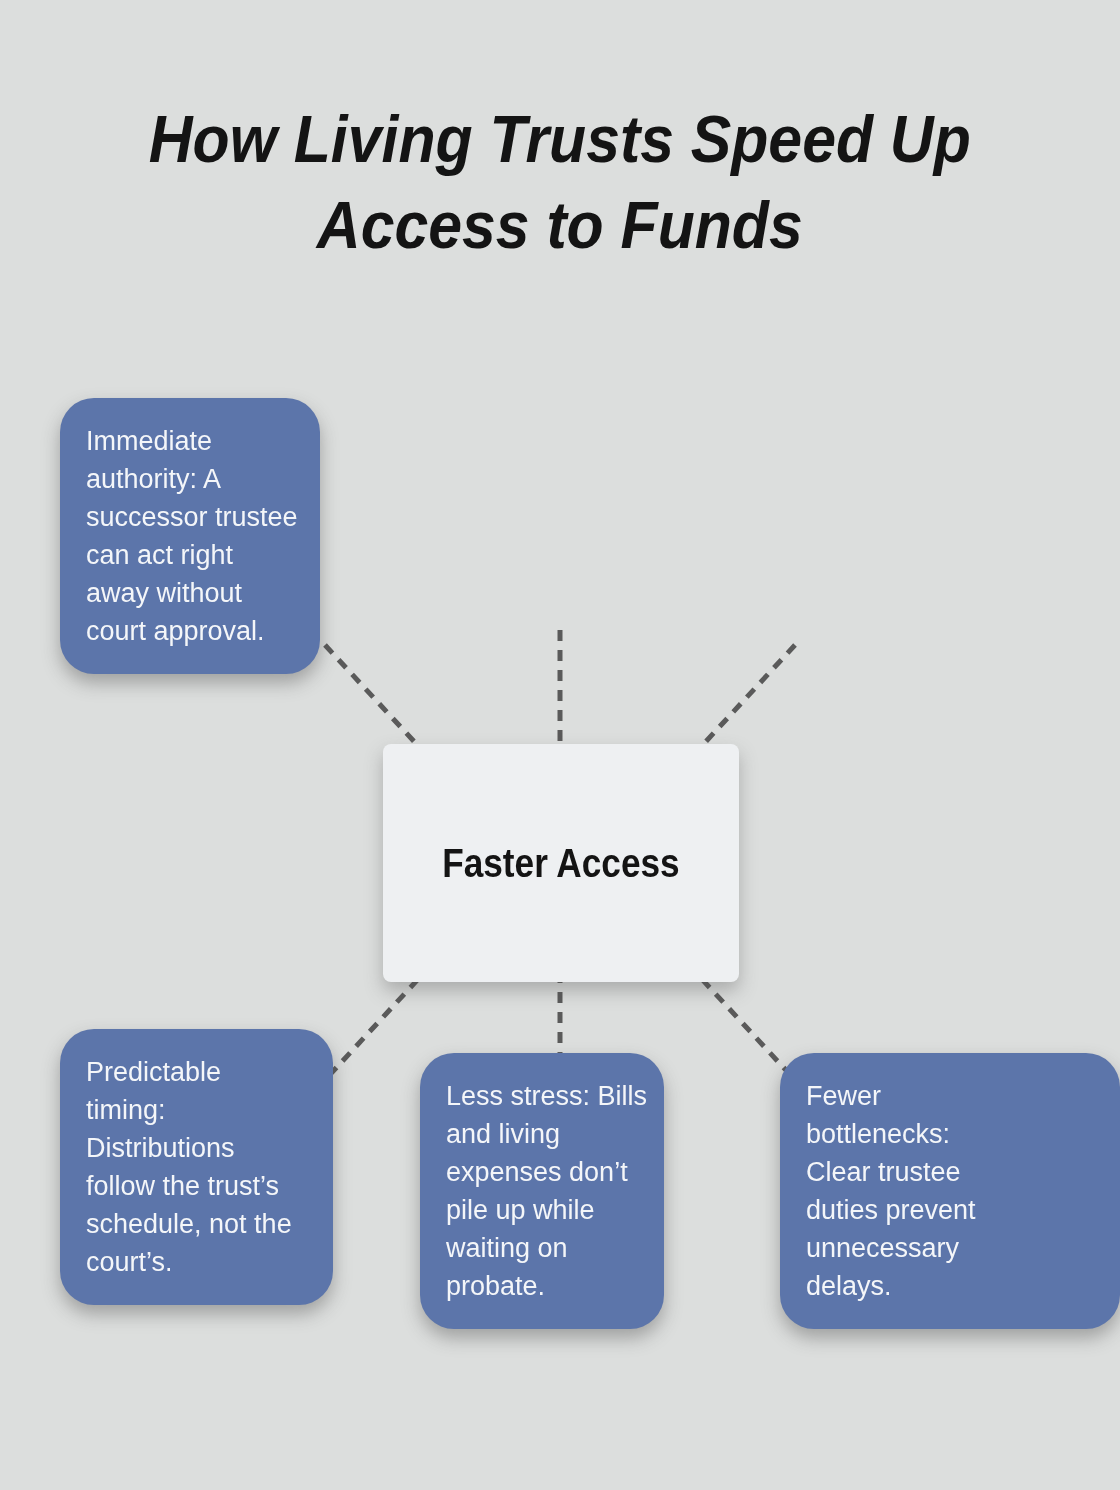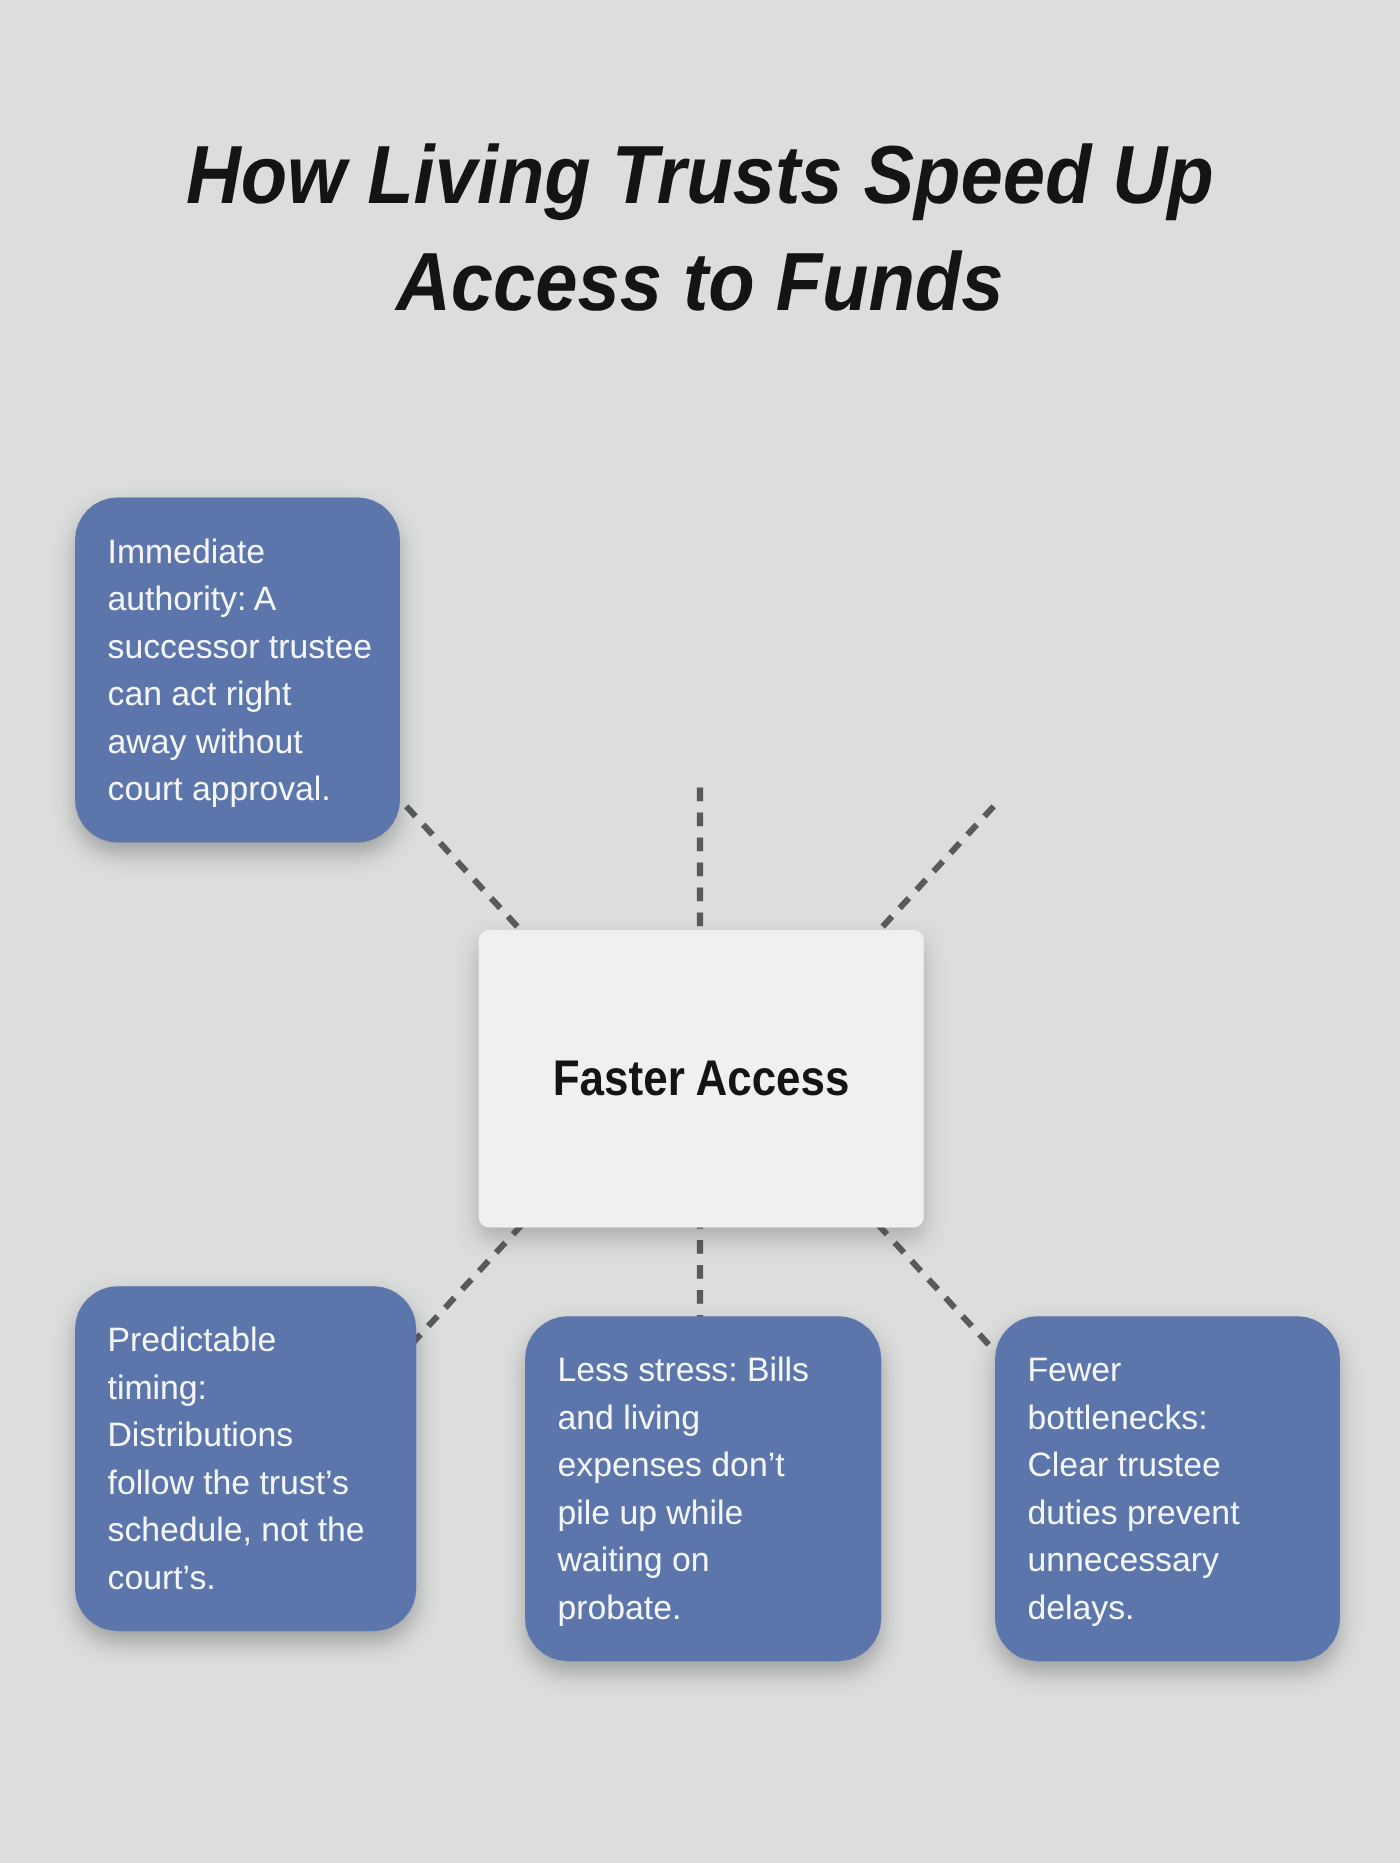--- a/index.html
+++ b/index.html
@@ -56,22 +56,22 @@
     font-size:27px;
     line-height:38px;
     box-shadow:0 9px 18px rgba(70,70,70,0.40);
     z-index:2;
   }
   .card-text{white-space:pre;display:block;}
   .pos-tl{left:60px;top:398px;width:260px;}
   .pos-tc{left:420px;top:398px;width:285px;}
   .pos-tr{left:780px;top:398px;width:280px;}
   .pos-bl{left:60px;top:1029px;width:273px;}
-  .pos-bc{left:420px;top:1053px;width:285px;}
-  .pos-br{left:796px;top:1053px;width:276px;}
+  .pos-bc{left:420px;top:1053px;width:244px;}
+  .pos-br{left:780px;top:1053px;width:340px;}
   .center-node{
     position:absolute;
     left:383px;top:744px;width:356px;height:238px;
     background:var(--center-bg);
     border-radius:8px;
     box-shadow:0 9px 18px rgba(80,80,80,0.35);
     display:flex;align-items:center;justify-content:center;
     z-index:2;
   }
   .center-label{

